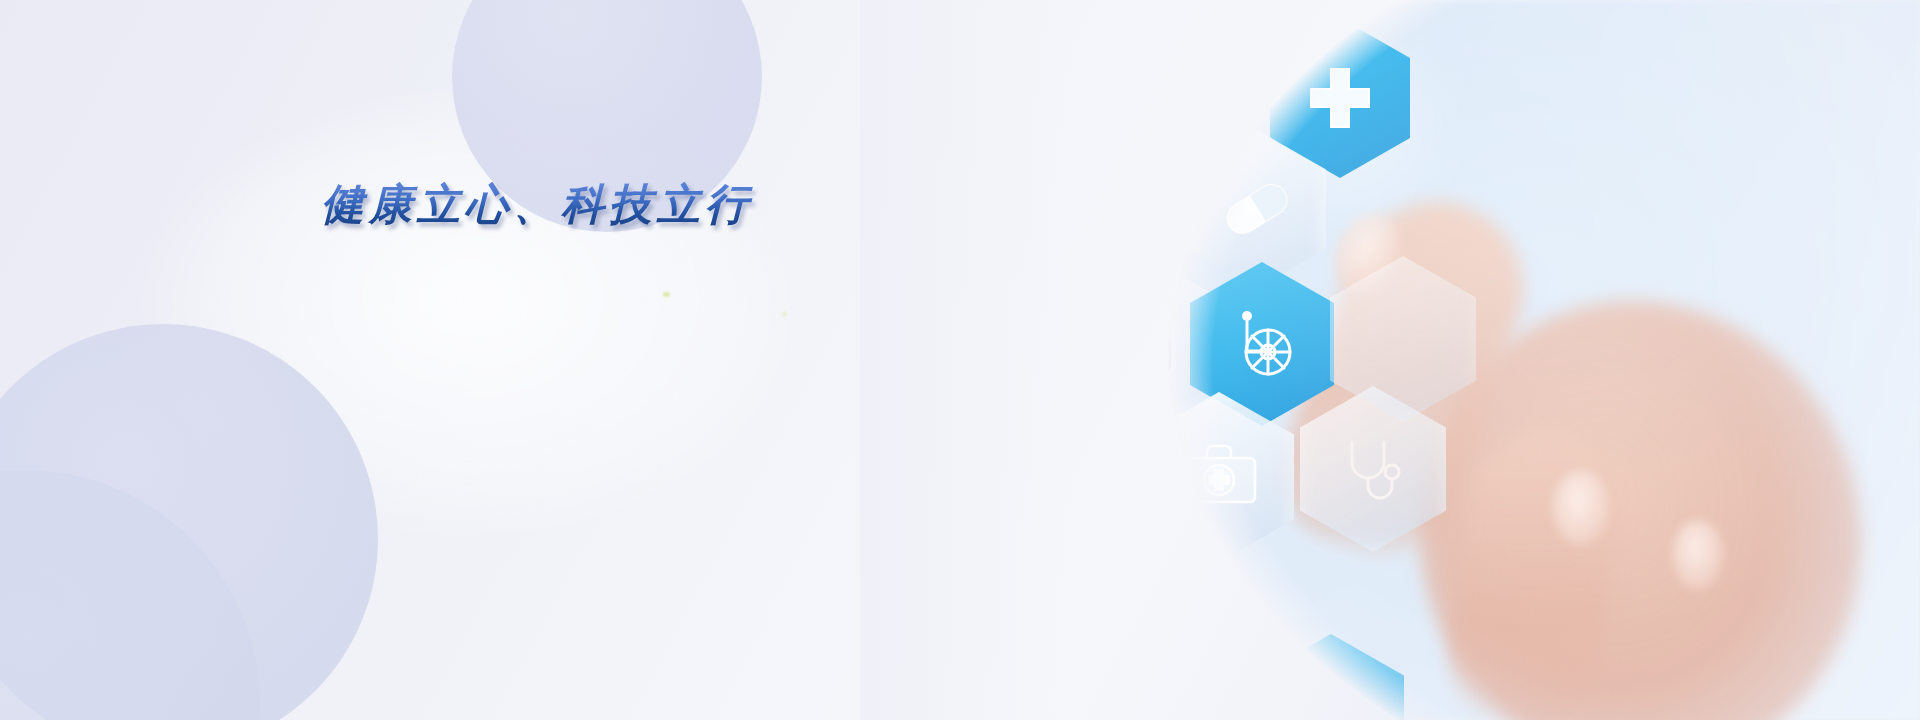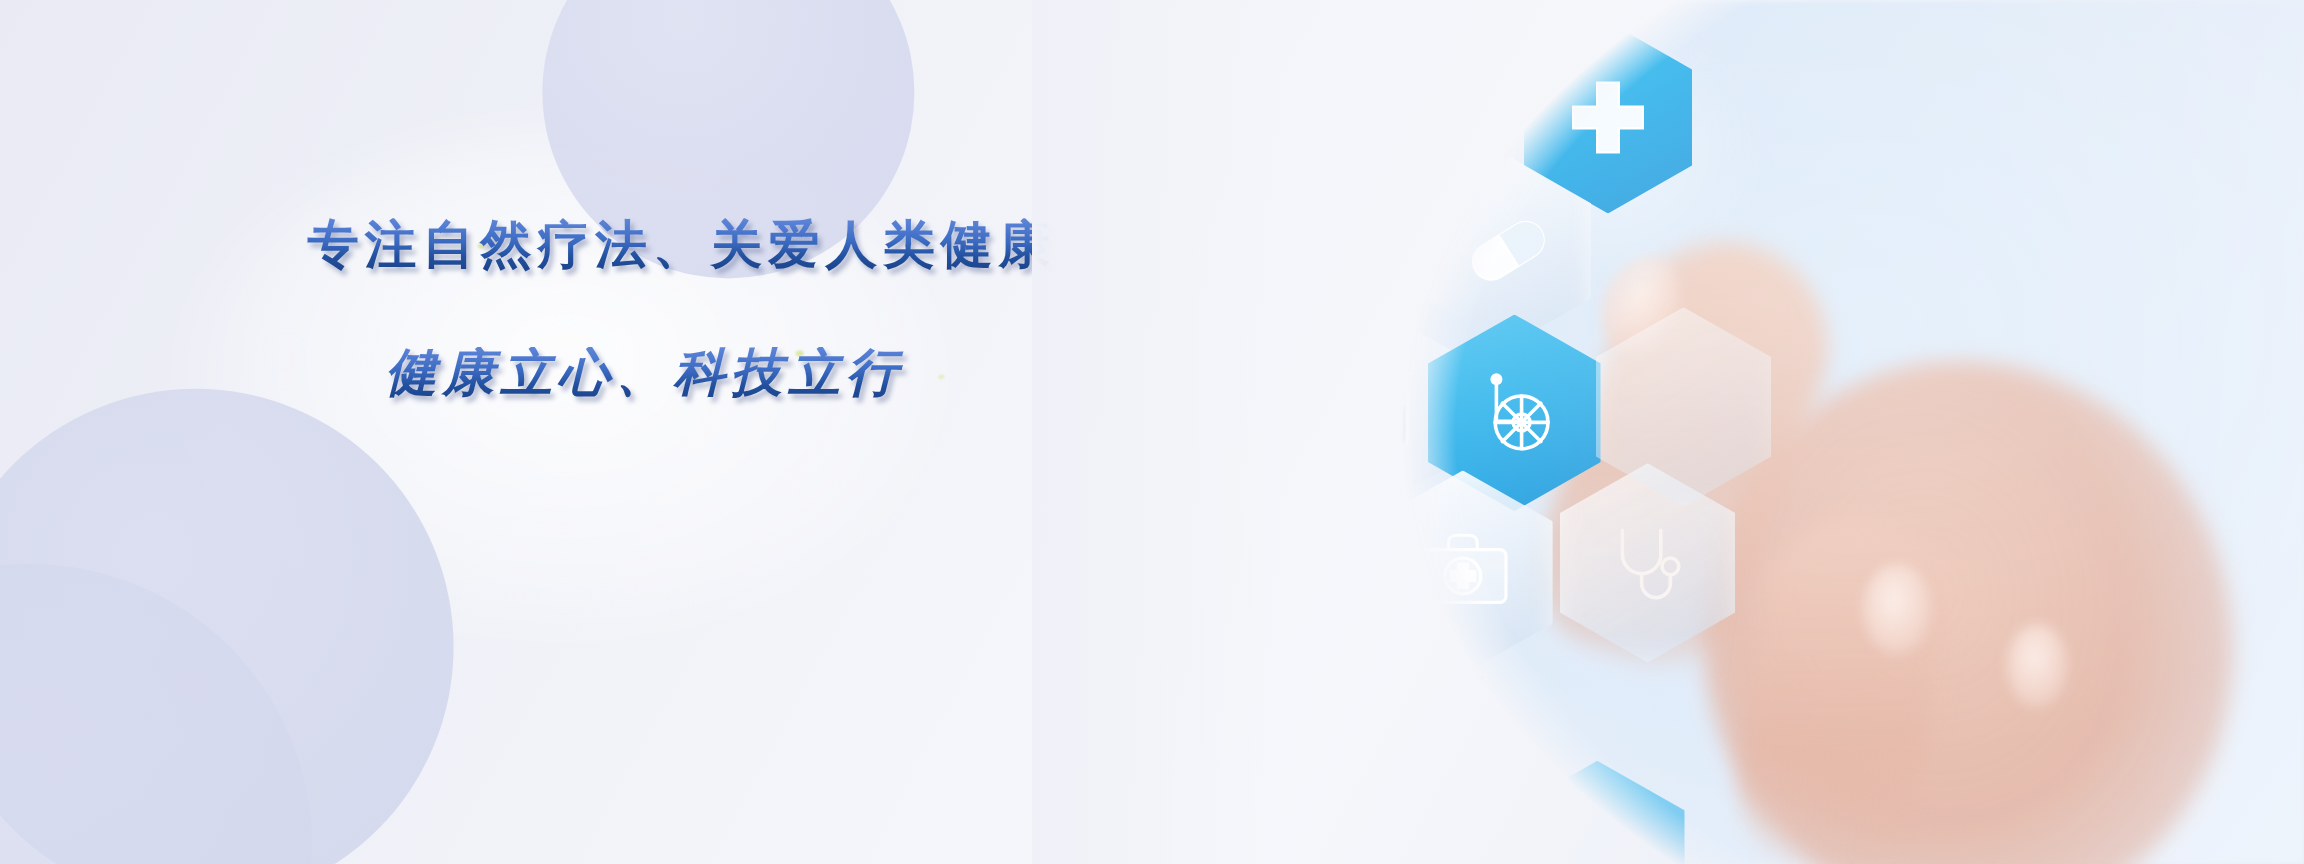--- a/index.html
+++ b/index.html
@@ -148,21 +148,20 @@
 
   <div class="deco deco-sheen"></div>
   <div class="deco deco-top"></div>
   <div class="deco deco-bottom"></div>
   <div class="deco deco-bottom2"></div>
   <div class="speck" style="left:398px;top:203px;width:6px;height:4px;"></div>
   <div class="speck" style="left:663px;top:292px;width:7px;height:5px;"></div>
   <div class="speck" style="left:782px;top:312px;width:5px;height:4px;opacity:.4;"></div>
 
   <div class="copy">
-    <div class="headline">专注自然疗法、关爱人类健康</div>
     <div class="headline line2">健康立心、科技立行</div>
   </div>
 
   <div class="photo">
     <div class="photo-inner">
       <div class="photo-bg"></div>
       <div class="shoulder"></div>
 
       <div class="hand hand-palm"></div>
       <div class="hand hand-finger"></div>

